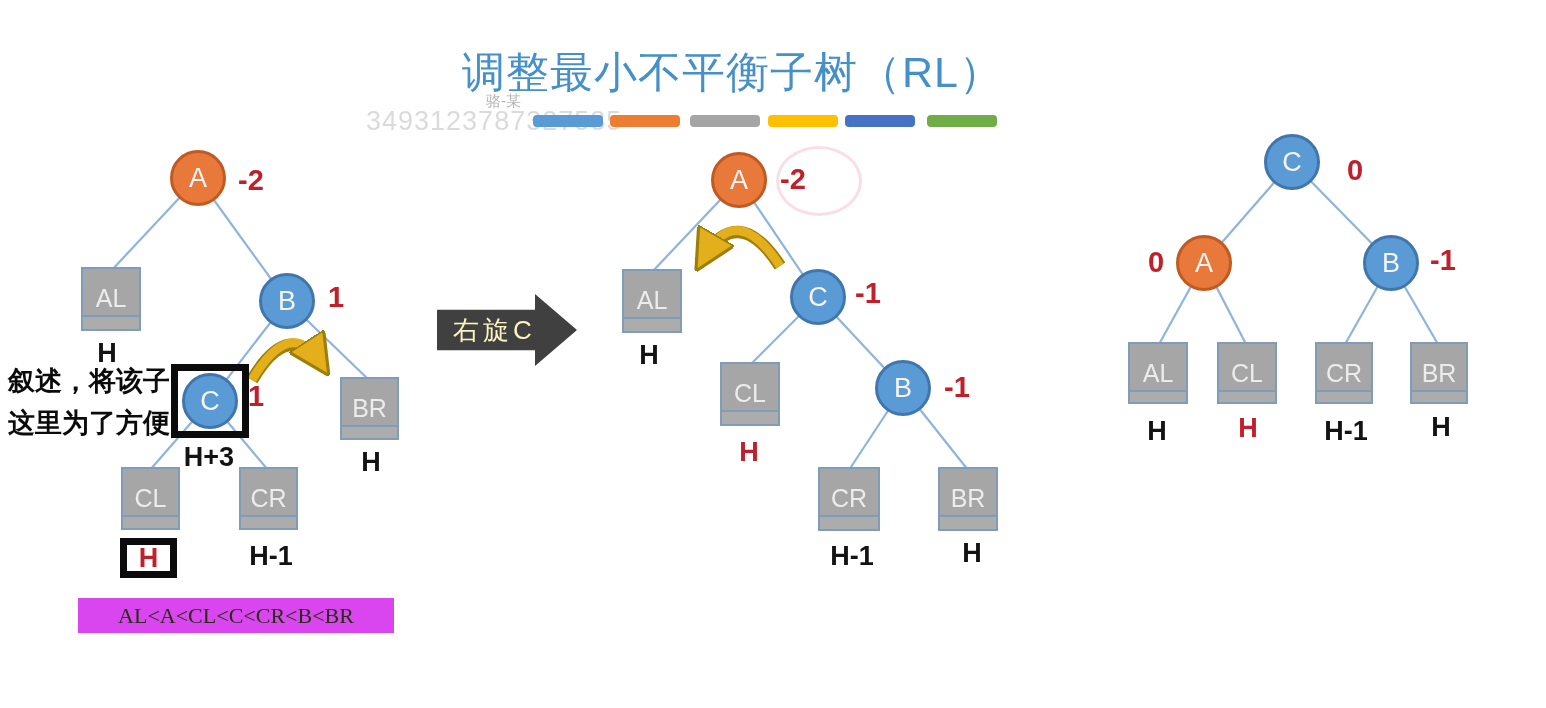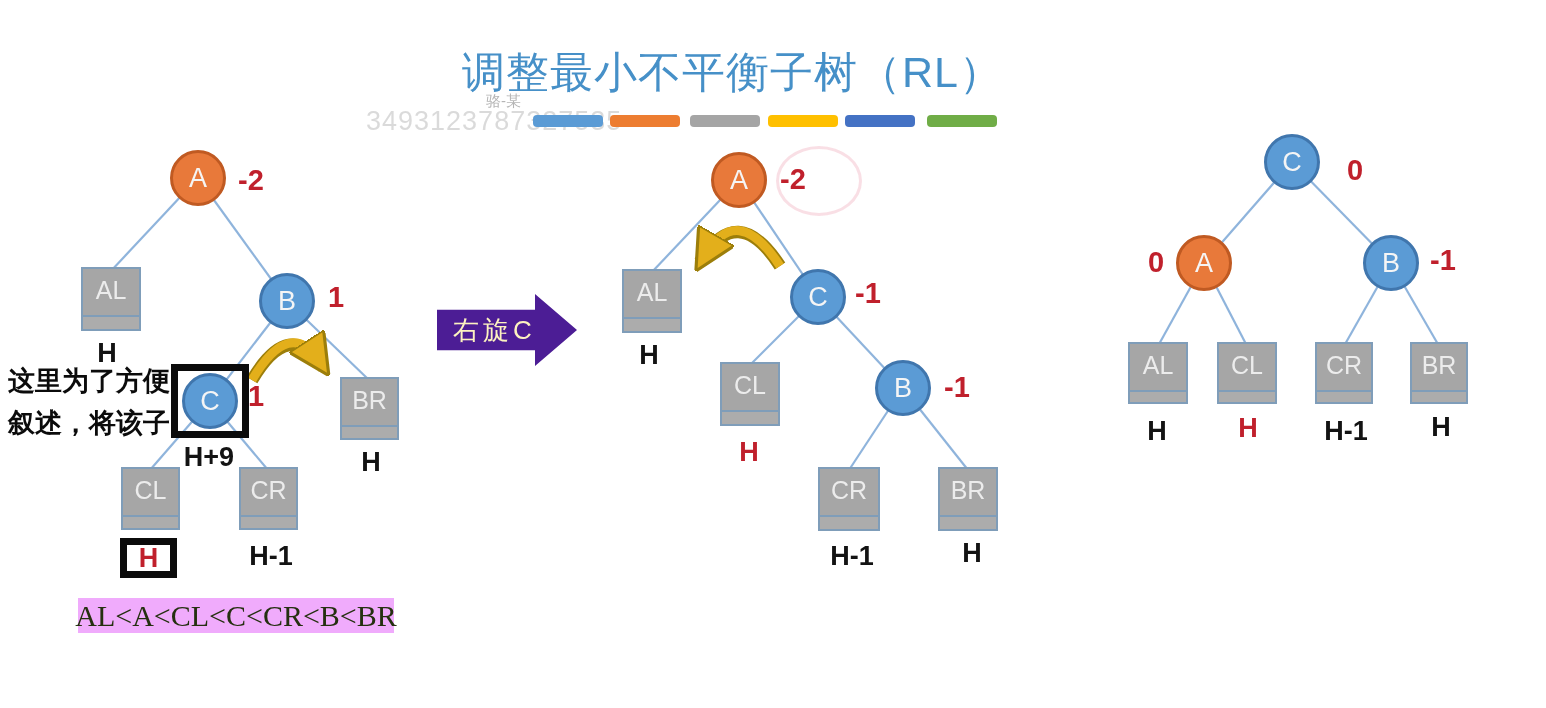--- a/index.html
+++ b/index.html
@@ -10,32 +10,32 @@
   .title{left:0;top:44px;width:1465px;text-align:center;font-size:43px;font-weight:normal;
          color:#4690c8;letter-spacing:1px;}
   .wm-name{left:486px;top:92px;font-size:15px;color:#a9a9a9;opacity:.85;z-index:1;}
   .wm-num{left:366px;top:106px;font-size:27px;color:#d2d2d2;opacity:.8;z-index:1;letter-spacing:1px;}
   .bar{top:115px;width:70px;height:12px;border-radius:4px;z-index:2;}
   .circle{width:56px;height:56px;border-radius:50%;display:flex;align-items:center;
           justify-content:center;font-size:27px;color:#f5f5f5;box-sizing:border-box;z-index:4;}
   .circle.orange{background:#e8793a;border:3px solid #c05a22;}
   .circle.blue{background:#5b9bd5;border:3px solid #4076ad;}
   .leaf{width:60px;height:64px;box-sizing:border-box;border:2px solid #7f9db9;color:#ececec;
-        font-size:25px;text-align:center;padding-top:7px;z-index:4;
+        font-size:25px;text-align:center;padding-top:15px;z-index:4;
         background:linear-gradient(to bottom,#a6a6a6 0 46px,#7f9db9 46px 48px,#acacac 48px 100%);}
   .bf{color:#c0202c;font-weight:bold;font-size:29px;z-index:5;}
   .hl{color:#131313;font-weight:bold;font-size:27px;z-index:5;}
   .hl.red{color:#c0202c;}
   .note{color:#0b0b0b;font-weight:bold;font-size:27px;line-height:42px;z-index:5;}
   .frame{border:7px solid #0b0b0b;box-sizing:border-box;z-index:6;background:transparent;}
   .frame.fill{background:#fff;display:flex;align-items:center;justify-content:center;}
-  .order{left:78px;top:598px;width:316px;height:35px;background:#f0abfc;
-         font-family:"Liberation Serif",serif;font-size:30px;color:#253010;
+  .order{left:78px;top:598px;width:316px;height:35px;background:#d946ef;
+         font-family:"Liberation Serif",serif;font-size:22px;color:#253010;
          display:flex;align-items:center;justify-content:center;z-index:5;}
-  .block-arrow{background:#4c1d95;z-index:3;display:flex;align-items:center;
+  .block-arrow{background:#404040;z-index:3;display:flex;align-items:center;
     clip-path:polygon(0 22%,70% 22%,70% 0,100% 50%,70% 100%,70% 78%,0 78%);}
   .block-arrow span{margin-left:16px;font-size:26px;color:#fdf3c0;letter-spacing:4px;}
   .smudge{left:776px;top:146px;width:80px;height:64px;border:3px solid rgba(232,140,160,.28);
           border-radius:50%;z-index:2;}
   svg.layer{position:absolute;left:0;top:0;z-index:3;}
 </style>
 </head>
 <body>
 
 <div class="canvas">
@@ -97,31 +97,31 @@
   <div class="abs circle blue" style="left:182px;top:373px">
       <span>C</span>
     </div>
   <div class="abs bf ctr" style="left:256px;top:396px">1</div>
   <div class="abs frame" style="left:171px;top:364px;width:78px;height:74px"></div>
 
   <div class="abs leaf" style="left:81px;top:267px">AL</div>
   <div class="abs hl ctr" style="left:107px;top:353px">H</div>
   <div class="abs leaf" style="left:340px;top:377px;width:59px;height:63px">BR</div>
   <div class="abs hl ctr" style="left:371px;top:462px">H</div>
-  <div class="abs hl ctr" style="left:209px;top:457px">H+9</div>
+  <div class="abs hl ctr" style="left:209px;top:457px">H+3</div>
   <div class="abs leaf" style="left:121px;top:467px;width:59px;height:63px">CL</div>
   <div class="abs leaf" style="left:239px;top:467px;width:59px;height:63px">CR</div>
   <div class="abs hl ctr" style="left:271px;top:556px">H-1</div>
   <div class="abs frame fill" style="left:120px;top:538px;width:57px;height:40px">
     <span class="hl red" style="position:static">H</span>
   </div>
 
   <div class="abs note" style="left:8px;top:360px">
+    <div>叙述，将该子</div>
     <div>这里为了方便</div>
-    <div>叙述，将该子</div>
   </div>
   <div class="abs order">AL&lt;A&lt;CL&lt;C&lt;CR&lt;B&lt;BR</div>
 
   <div class="abs block-arrow" style="left:437px;top:294px;width:140px;height:72px">
     <span>右旋C</span>
   </div>
 
   <div class="abs smudge"></div>
   <div class="abs circle orange" style="left:711px;top:152px">
       <span>A</span>

